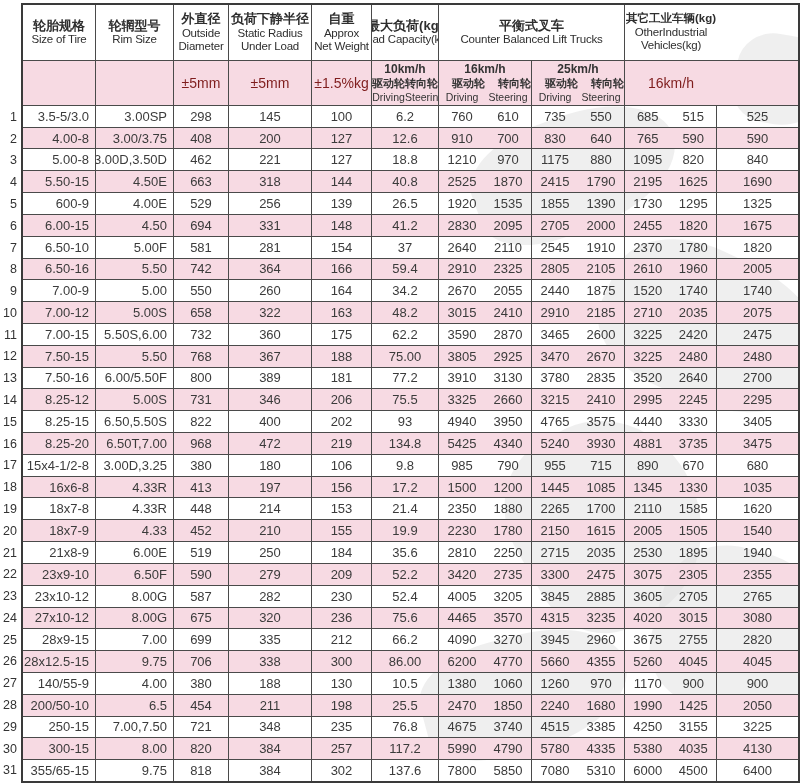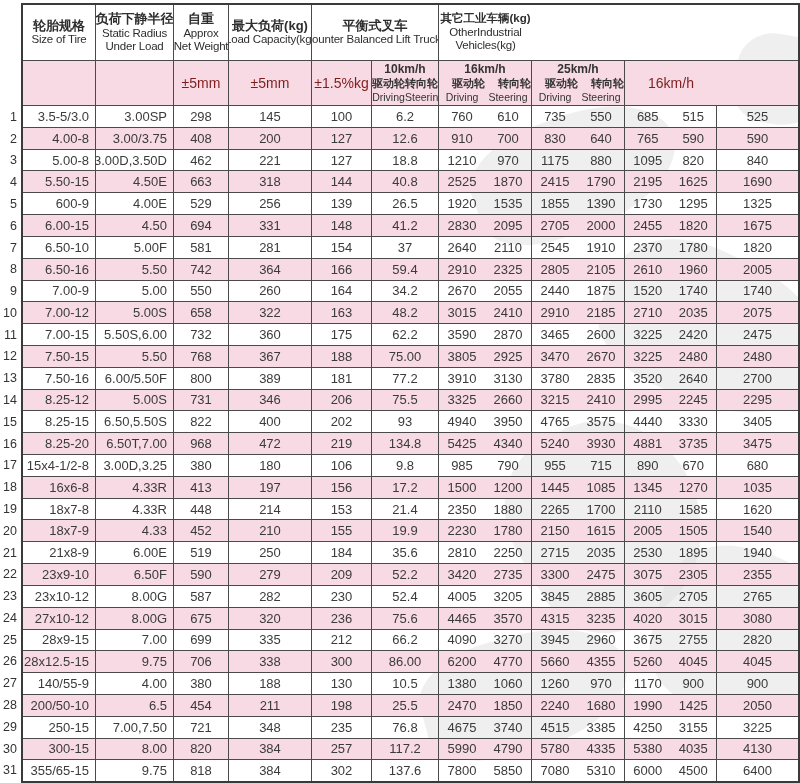--- a/index.html
+++ b/index.html
@@ -49,21 +49,21 @@
   .zh-pair, .en-pair { display:flex; width:100%; }
   .zh-pair span { width:50%; text-align:right; font-size:11px; font-weight:600; }
   .en-pair span { width:50%; text-align:center; font-size:10.5px; font-weight:400; }
 
   
   .drow { flex:1; min-height:0; font-size:13px; color:#3b3b3b; }
   .drow:last-child { border-bottom:none; }
   .ra { justify-content:flex-end; padding-right:6px; }
   .group { padding:0; }
   .half { width:50%; text-align:center; }
-  .rows-area { flex:1; display:flex; flex-direction:column; }
+  .rows-area { flex:1; display:flex; flex-direction:column;justify-content:flex-end; }
 </style>
 </head>
 <body>
 
 <div class="page">
   <div>
     <div class="wm wm-a"></div>
     <div class="wm wm-b"></div>
     <div class="wm wm-c"></div>
     <div class="wm wm-d"></div>
@@ -110,20 +110,29 @@
     </div>
 
     <div class="table">
 
       <div class="row hrow1">
         <div class="cell hcol">
           <span class="zh">轮胎规格</span>
           <span class="en">Size of Tire</span>
         </div>
         <div class="cell hcol">
+          <span class="zh">轮辋型号</span>
+          <span class="en">Rim Size</span>
+        </div>
+        <div class="cell hcol">
+          <span class="zh">外直径</span>
+          <span class="en">Outside</span>
+          <span class="en">Diameter</span>
+        </div>
+        <div class="cell hcol">
           <span class="zh">负荷下静半径</span>
           <span class="en">Static Radius</span>
           <span class="en">Under Load</span>
         </div>
         <div class="cell hcol">
           <span class="zh">自重</span>
           <span class="en">Approx</span>
           <span class="en">Net Weight</span>
         </div>
         <div class="cell hcol">
@@ -551,21 +560,21 @@
             <div class="cell group">
               <span class="half">1500</span>
               <span class="half">1200</span>
             </div>
             <div class="cell group">
               <span class="half">1445</span>
               <span class="half">1085</span>
             </div>
             <div class="cell group">
               <span class="half">1345</span>
-              <span class="half">1270</span>
+              <span class="half">1330</span>
             </div>
             <div class="cell last">1035</div>
           </div>
           <div class="row drow">
             <div class="cell ra">18x7-8</div>
             <div class="cell ra">4.33R</div>
             <div class="cell">448</div>
             <div class="cell">214</div>
             <div class="cell">153</div>
             <div class="cell">21.4</div>

